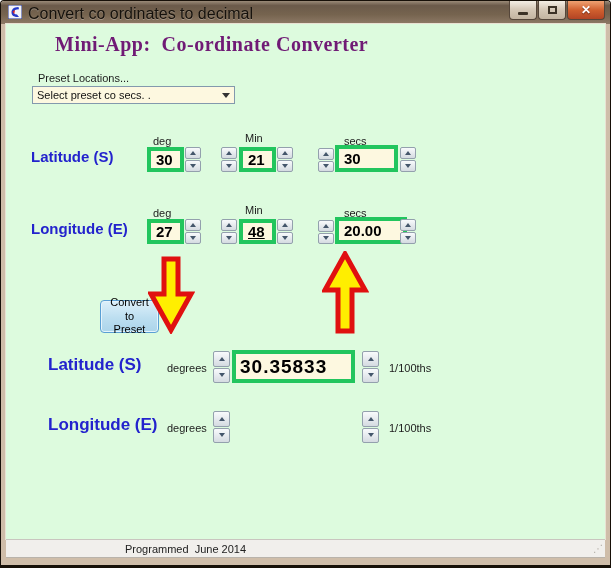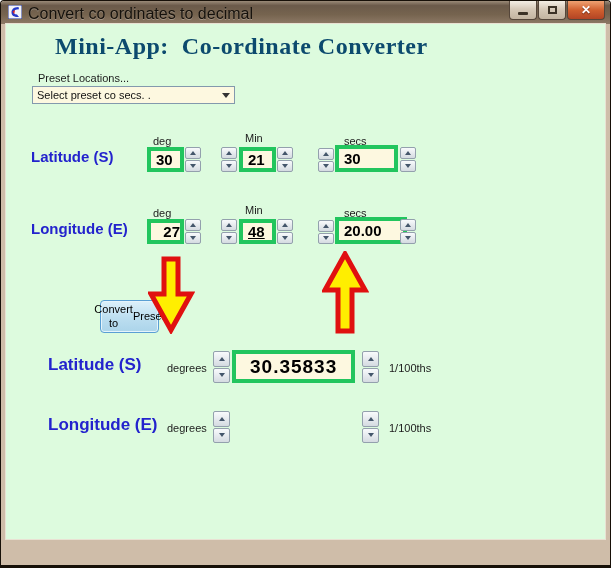--- a/index.html
+++ b/index.html
@@ -42,21 +42,21 @@
   
   .client {
     position:absolute; left:5px; top:23px; width:599px; height:515px;
     background:#ddfbde;
     box-shadow:0 0 0 1px #e9e1d3;
   }
   .abs { position:absolute; }
 
   .heading {
     font-family:"Liberation Serif", serif;
-    font-weight:bold; font-size:24px; color:#0c4a6e;
+    font-weight:bold; font-size:20px; color:#701a75;
     white-space:pre; letter-spacing:.5px;
   }
   .small-label { font-size:11px; color:#1c1c1c; }
   .blue-label  { font-weight:bold; font-size:15px; color:#2323cd; }
   .blue-label-lg { font-weight:bold; font-size:17px; color:#2323cd; }
 
   
   .combo {
     background:#fdf8e0; border:1px solid #8399ad;
     width:203px; height:18px; display:flex; align-items:center;
@@ -65,40 +65,40 @@
   .combo-arrow-zone { margin-left:auto; width:16px; height:100%; display:flex; align-items:center; justify-content:center; }
   .tri-down-sm { width:0; height:0; border-left:4px solid transparent; border-right:4px solid transparent; border-top:5px solid #333; }
 
   
   .field {
     position:absolute; background:#fdf8e0; border:4px solid #22c55e;
     font-family:"Liberation Sans", sans-serif;
     font-weight:bold; font-size:15px; color:#000;
     padding:0 0 0 5px; outline:none;
   }
-  .field.big { font-size:19px; letter-spacing:1px; padding-left:14px; }
+  .field.big { font-size:19px; letter-spacing:1px; padding-left:4px; }
 
   
   .spin { position:absolute; width:16px; display:flex; flex-direction:column; gap:1px; }
   .spin-btn {
     flex:1; background:linear-gradient(#f8fafc,#d5dbe1);
     border:1px solid #93a0ad; border-radius:2px;
     display:flex; align-items:center; justify-content:center;
     cursor:default;
   }
   .tri-up   { width:0; height:0; border-left:3px solid transparent; border-right:3px solid transparent; border-bottom:4px solid #44566b; }
   .tri-down { width:0; height:0; border-left:3px solid transparent; border-right:3px solid transparent; border-top:4px solid #44566b; }
 
   
   .convert-btn {
     position:absolute; left:94px; top:276px; width:59px; height:33px;
     background:linear-gradient(#ddf0fa,#bcdef0 55%,#abd4ea);
     border:1px solid #5a9fd4; border-radius:4px;
     font-size:11px; color:#000; text-align:center; line-height:1.25;
-    display:flex; flex-direction:row; align-items:center; justify-content:center;
+    display:flex; flex-direction:column; align-items:center; justify-content:center;
     box-shadow:0 0 0 1px #e6f4fb inset;
   }
 
   
   .statusbar {
     position:absolute; left:5px; top:538px; width:599px; height:19px;
     background:#f1efec; border-top:1px solid #c9c5bf; border-bottom:1px solid #b9b3ab;
     font-size:11px; color:#222;
     display:flex; align-items:center;
   }
@@ -187,21 +187,21 @@
           <span class="tri-up"></span>
         </div>
       <div class="spin-btn">
           <span class="tri-down"></span>
         </div>
     </div>
 
     <div class="abs blue-label" style="left:25px;top:196px;">Longitude (E)</div>
 
     <div class="abs small-label" style="left:147px;top:183px;">deg</div>
-    <input class="field" style="left: 141px; top: 195px; width: 37px; height: 25px; text-align: right;" value="27">
+    <input class="field" style="left: 141px; top: 195px; width: 37px; height: 25px;" value="27">
     <div class="spin" style="left:179px;top:195px;height:25px;">
       <div class="spin-btn">
           <span class="tri-up"></span>
         </div>
       <div class="spin-btn">
           <span class="tri-down"></span>
         </div>
     </div>
 
     <div class="abs small-label" style="left:239px;top:180px;">Min</div>
@@ -290,14 +290,18 @@
           <span class="tri-up"></span>
         </div>
       <div class="spin-btn">
           <span class="tri-down"></span>
         </div>
     </div>
     <div class="abs small-label" style="left:383px;top:398px;">1/100ths</div>
 
   </div>
 
+  <div class="statusbar">
+    <span class="status-text">Programmed  June 2014</span>
+    <span class="resize-grip">⋰</span>
+  </div>
 
 </div>
 
 </body></html>

